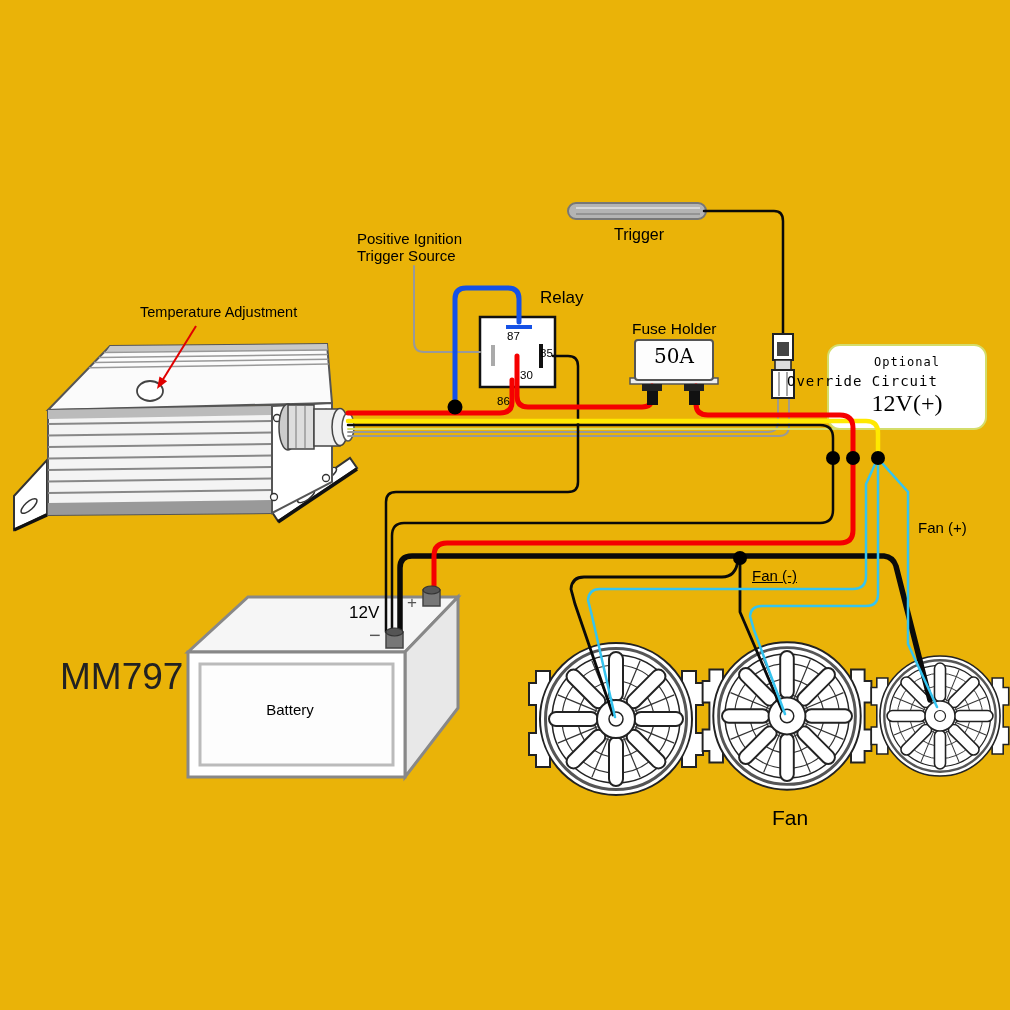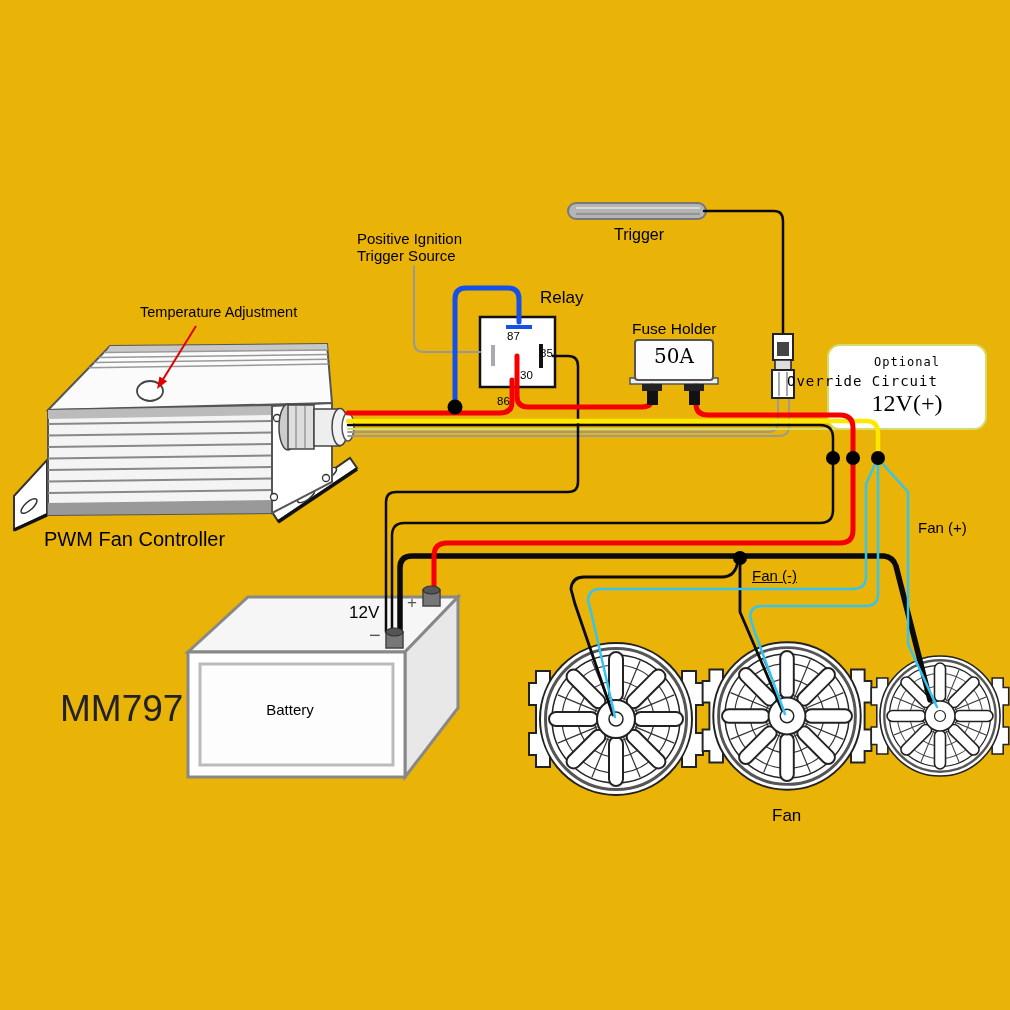--- a/index.html
+++ b/index.html
@@ -202,27 +202,26 @@
 <div class="lbl c15" style="left:357px;top:230px;">Positive Ignition</div>
 <div class="lbl c15" style="left:357px;top:247px;">Trigger Source</div>
 <div class="lbl" style="left:540px;top:288px;font-size:17px;">Relay</div>
 <div class="lbl" style="left:614px;top:226px;font-size:16px;">Trigger</div>
 <div class="lbl" style="left:632px;top:320px;font-size:15.5px;">Fuse Holder</div>
 <div class="lbl serif ctr" style="left:636px;top:345px;width:76px;font-size:20px;">50A</div>
 <div class="lbl mono ctr" style="left:836px;top:356px;width:142px;font-size:12px;">Optional</div>
 <div class="lbl mono ctr" style="left:787px;top:373px;width:142px;font-size:14px;">Override Circuit</div>
 <div class="lbl ctr" style="left:836px;top:390px;width:142px;font-size:24px;font-family:Liberation Serif, serif;">12V(+)</div>
 <div class="lbl" style="left:140px;top:304px;font-size:14.5px;">Temperature Adjustment</div>
-<div class="lbl" style="left:44px;top:528px;font-size:20px;">PWM Fan Controller</div>
-<div class="lbl" style="left:60px;top:688px;font-size:37px;color:#222;">MM797</div>
+<div class="lbl" style="left:60px;top:656px;font-size:37px;color:#222;">MM797</div>
 <div class="lbl ctr" style="left:210px;top:701px;width:160px;font-size:15px;">Battery</div>
 <div class="lbl" style="left:349px;top:603px;font-size:17px;">12V</div>
 <div class="lbl gray" style="left:407px;top:593px;font-size:17px;">+</div>
 <div class="lbl gray" style="left:369px;top:624px;font-size:20px;">−</div>
 <div class="lbl c15" style="left:752px;top:567px;text-decoration:underline;">Fan (-)</div>
 <div class="lbl c15" style="left:918px;top:519px;">Fan (+)</div>
-<div class="lbl" style="left:772px;top:806px;font-size:17px;">Fan</div>
+<div class="lbl" style="left:772px;top:806px;font-size:21px;">Fan</div>
 <div class="lbl" style="left:507px;top:330px;font-size:11.5px;">87</div>
 <div class="lbl" style="left:497px;top:347px;font-size:11.5px;margin-top:48px;">86</div>
 <div class="lbl" style="left:540px;top:347px;font-size:11.5px;">85</div>
 <div class="lbl" style="left:520px;top:369px;font-size:11.5px;">30</div>
 
 </div>
 
 </body></html>

